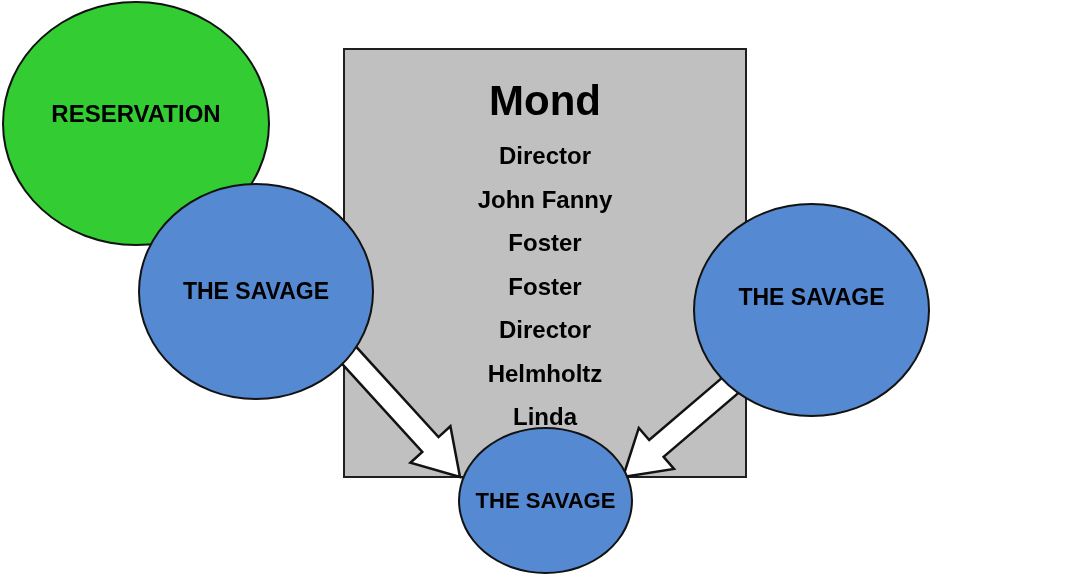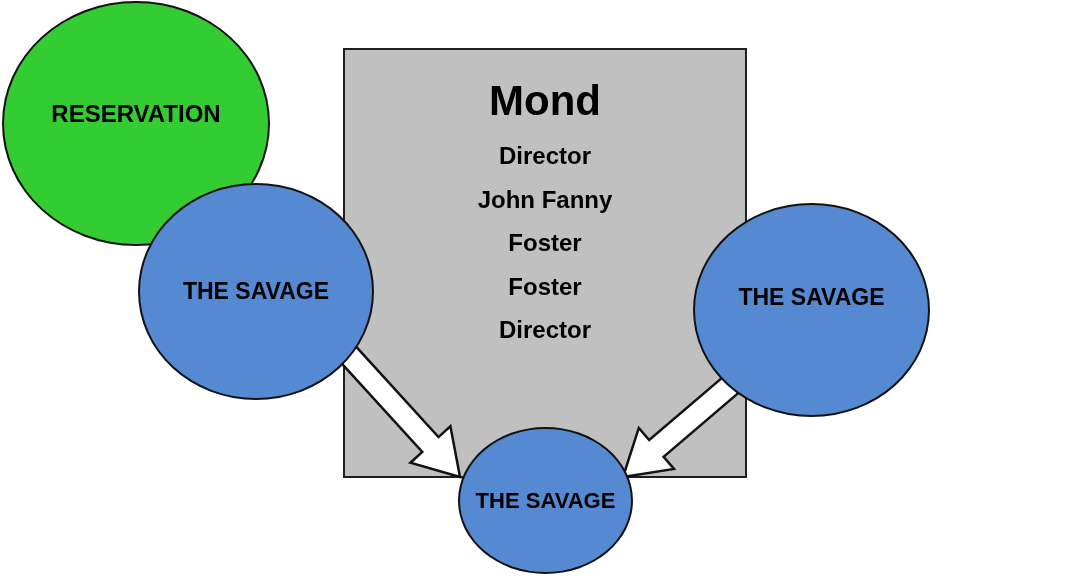--- a/index.html
+++ b/index.html
@@ -87,20 +87,22 @@
 
 
   <div class="center-box" style="background-color: rgb(192, 192, 192);">
     <div class="box-title">Mond</div>
     <div class="box-list">
       <div>Director</div>
       <div>John Fanny</div>
       <div>Foster</div>
       <div>Foster</div>
       <div>Director</div>
+      <div>Helmholtz</div>
+      <div>Linda</div>
     </div>
   </div>
 
   <svg class="arrows-layer" viewBox="0 0 1088 583" xmlns="http://www.w3.org/2000/svg">
     <polygon class="block-arrow" points="338.9,360.4 422.3,451.9 410.4,462.7 460,477 450.4,426.3 438.5,437.1 355.1,345.6" fill="#ffffff"></polygon>
     <polygon class="block-arrow" points="725.8,374.6 649.2,440.0 638.8,427.9 623,477 674.0,468.9 663.6,456.8 740.2,391.4" fill="#ffffff"></polygon>
   </svg>
 
   <div class="circle blue" id="circle-savage-left" style="background-color: rgb(85, 137, 209);">
     <span>THE SAVAGE</span>

